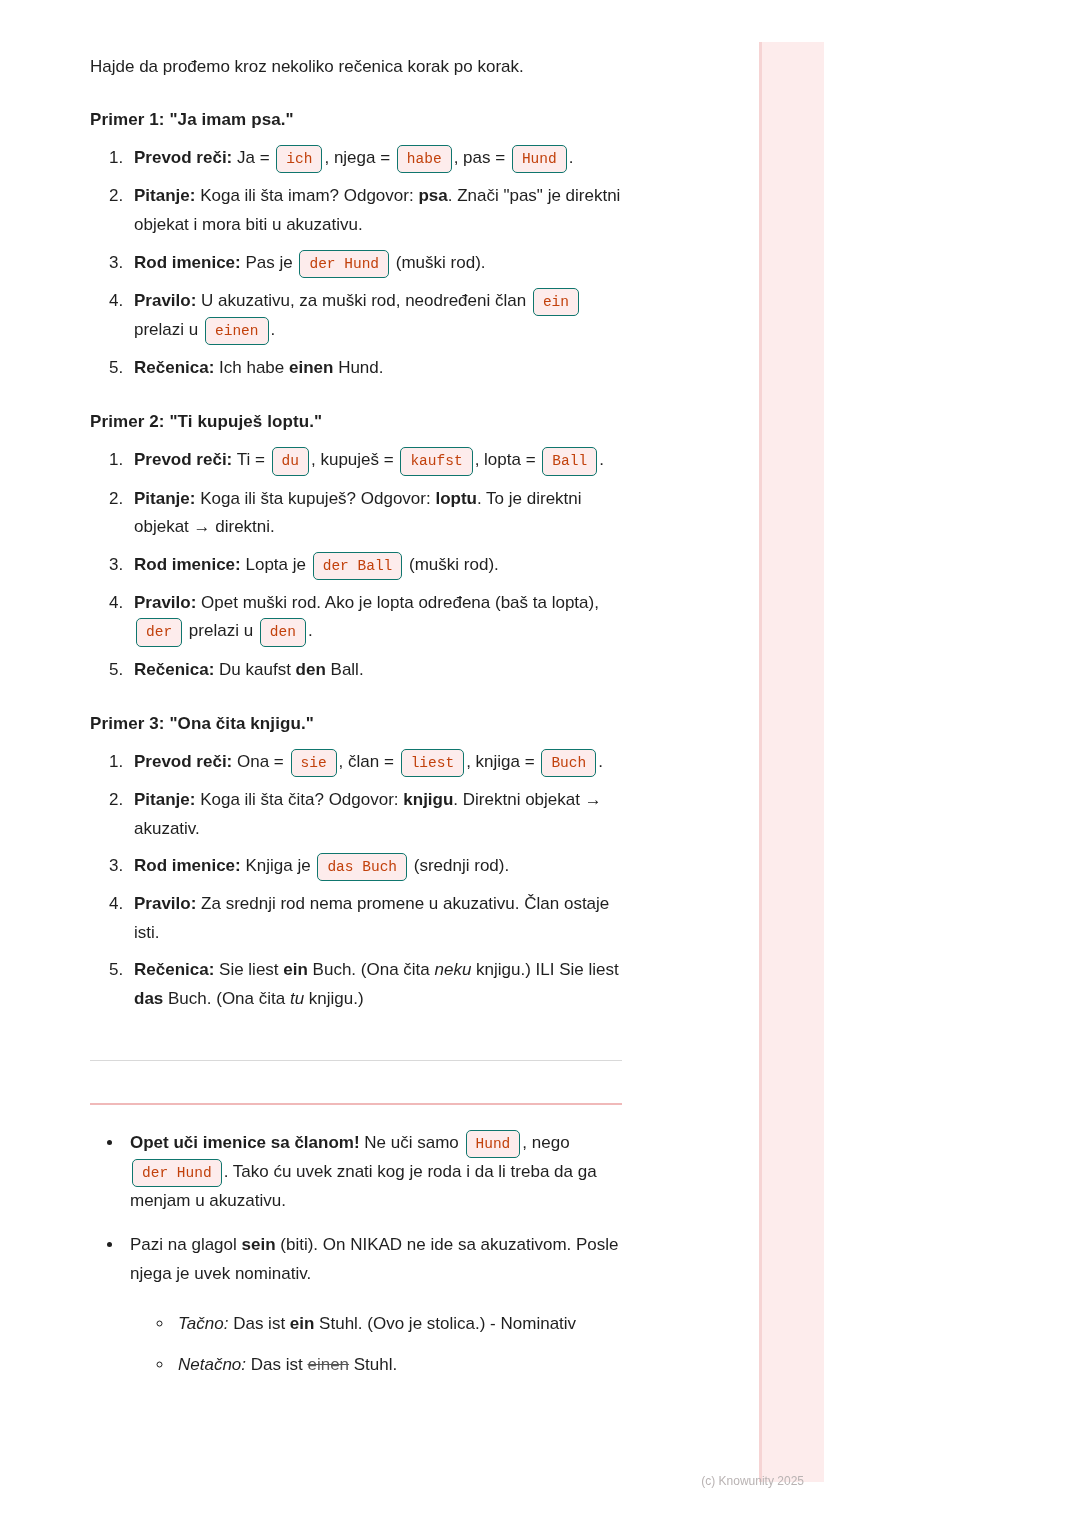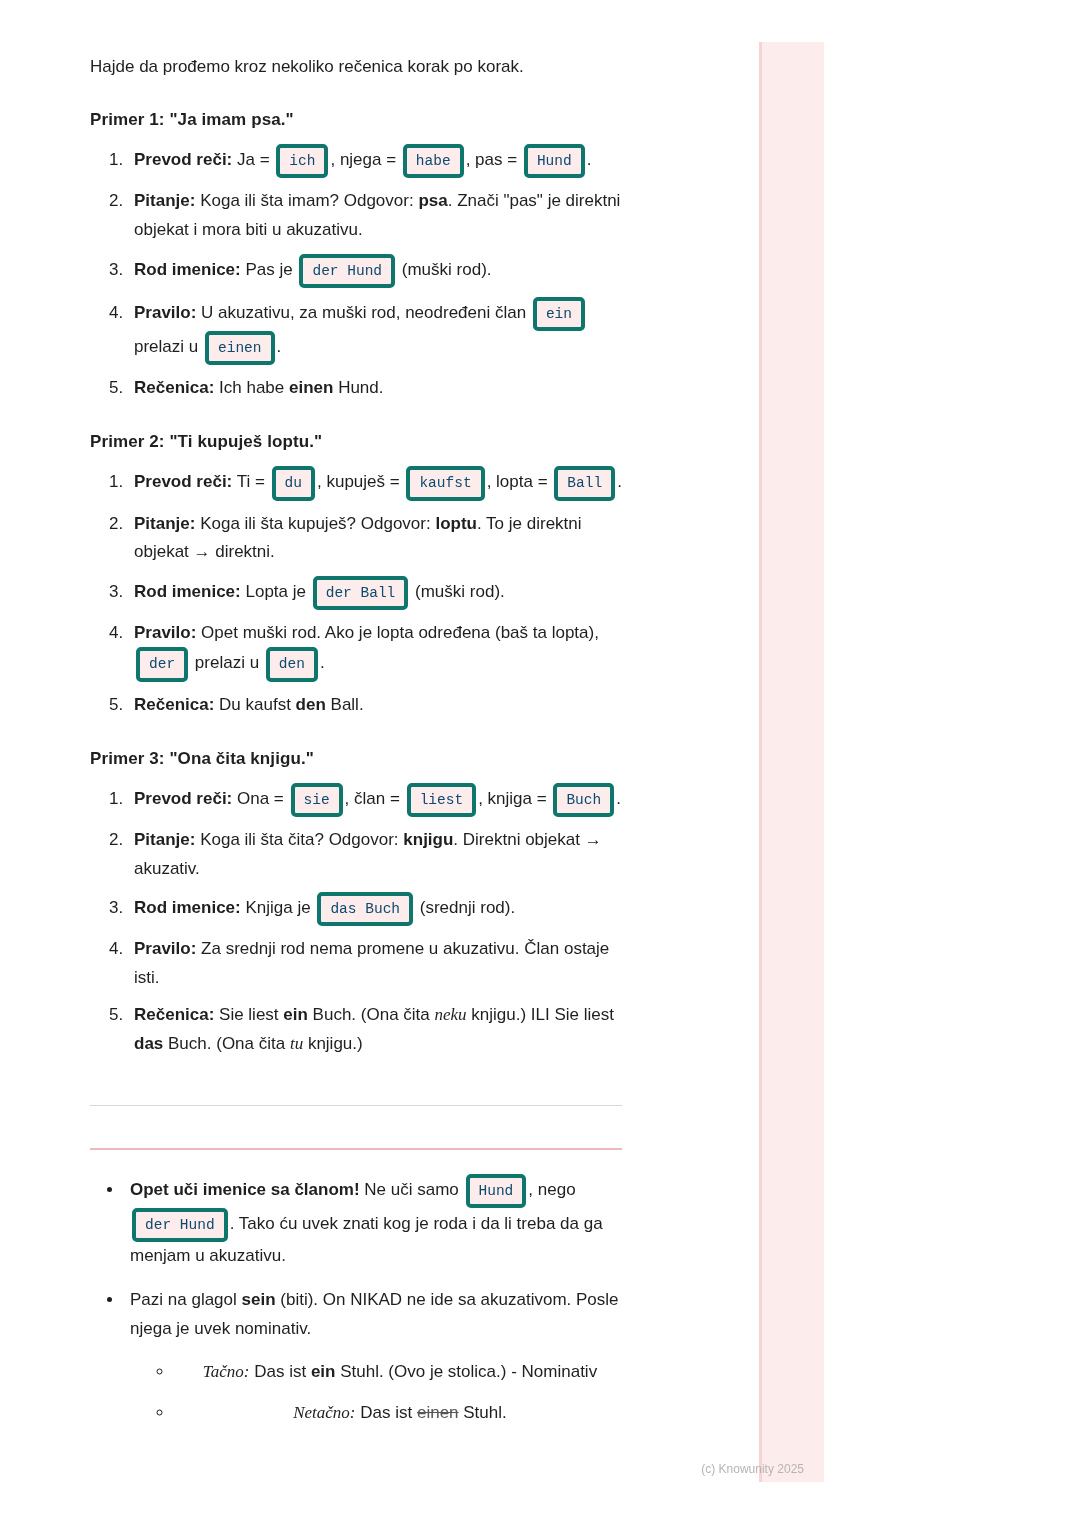--- a/index.html
+++ b/index.html
@@ -60,36 +60,35 @@
     padding-left: 34px;
   }
   ul.notes > li {
     font-size: 17px;
     line-height: 1.68;
     margin-bottom: 16px;
     padding-left: 6px;
   }
   ul.sub-notes {
     list-style-type: circle;
-    margin: 15px 0 0 0;
+    margin: 22px 0 0 0;
     padding-left: 44px;
-    text-align: center;
   }
   ul.sub-notes > li {
     font-size: 17px;
     line-height: 1.7;
     margin-bottom: 12px;
     padding-left: 4px;
   }
   code.kw {
     font-family: "Liberation Mono", "DejaVu Sans Mono", monospace;
     font-size: 14.5px;
-    color: #0c4a6e;
+    color: #c2410c;
     background: #fdecec;
-    border: 4px solid #0f766e;
+    border: 1px solid #0f766e;
     border-radius: 5px;
     padding: 4px 9px;
     white-space: nowrap;
     display: inline-block;
     line-height: 1.25;
     vertical-align: baseline;
     margin: 0 2px;
   }
   .divider {
     border: none;
@@ -107,26 +106,25 @@
     border: none;
     border-top: 2px solid #f0b9b9;
     margin: 0 0 24px 0;
   }
   .strike {
     text-decoration: line-through;
     color: #555;
   }
   em {
     font-style: italic;
-    font-family: Liberation Serif, serif;
   }
   .footer {
     position: absolute;
     right: 68px;
-    bottom: 52px;
+    bottom: 40px;
     font-size: 12px;
     color: #b9b3b3;
     font-family: "Liberation Sans", sans-serif;
   }
 </style>
 </head>
 <body>
 
 <div class="page">
 

